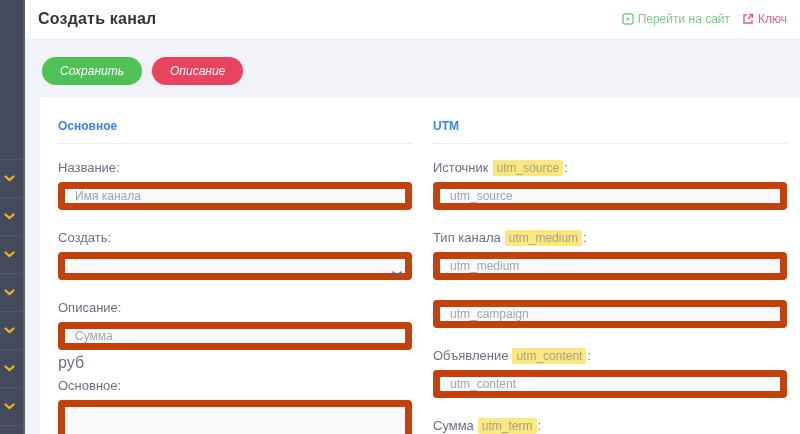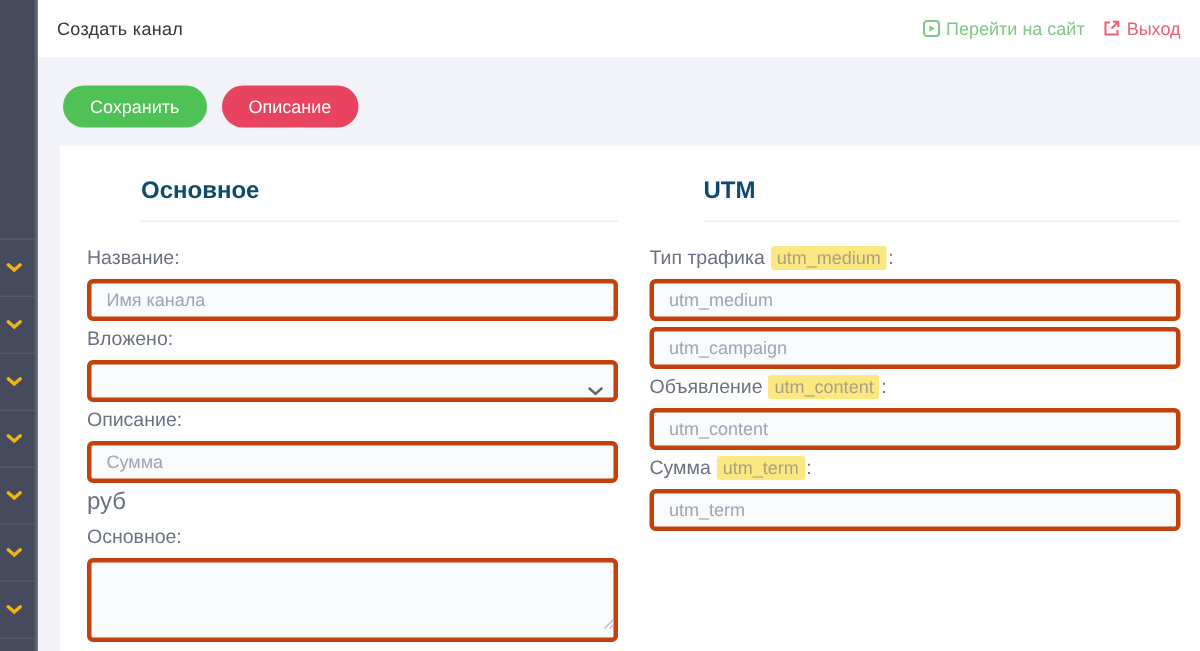--- a/index.html
+++ b/index.html
@@ -30,21 +30,21 @@
 
   
   .header {
     margin-left: 25px;
     height: 38px;
     background: #ffffff;
     display: flex; align-items: center;
     padding: 0 13px;
   }
   .page-title {
-    font-size: 12px; font-weight: normal; color: #33353f;
+    font-size: 16px; font-weight: bold; color: #33353f;
     flex: 1 1 auto;
     letter-spacing: 0.2px;
   }
   .header-links { display: flex; align-items: center; gap: 12px; }
   .header-link {
     display: inline-flex; align-items: center; gap: 4px;
     font-size: 12px; text-decoration: none; cursor: pointer;
     white-space: nowrap;
   }
   .header-link.green { color: #7dc981; }
@@ -53,58 +53,58 @@
 
   
   .content { margin-left: 25px; padding-top: 19px; }
   .actions { padding-left: 17px; margin-bottom: 12px; display: flex; gap: 10px; }
   .btn {
     border: none; cursor: pointer;
     height: 28px; padding: 0 18px;
     border-radius: 14px;
     color: #ffffff; font-size: 12px;
     font-family: "Liberation Sans", sans-serif;
+    font-style: italic;
   }
   .btn-save  { background: #50c156; }
   .btn-close { background: #e8445f; }
 
   
   .card {
     margin-left: 15px;
     background: #ffffff;
     min-height: 420px;
     padding: 22px 13px 30px 18px;
     display: flex; gap: 21px;
   }
   .col { flex: 1 1 0; min-width: 0; }
   .section-title {
-    font-size: 16px; font-weight: bold; color: #0c4a6e;
+    font-size: 12px; font-weight: bold; color: #3b82f6;
     padding-bottom: 10px;
     border-bottom: 1px solid #ebedf2;
-    margin-left: 36px;
   }
   .fields { margin-top: 16px; }
-  .form-group { margin-bottom: 4px; }
+  .form-group { margin-bottom: 20px; }
   .form-label {
     display: block;
     font-size: 13px; color: #6b7183;
     margin-bottom: 6px;
     line-height: 16px;
   }
   .form-label mark {
     background: #fbe881; color: #a9a183;
     font-size: 12px;
     padding: 1px 4px; border-radius: 2px;
     margin: 0 1px 0 4px;
   }
   .form-control {
     display: block; width: 100%;
     height: 28px;
     background: #f9fafc;
-    border: 3px solid #c2410c;
+    border: 7px solid #c2410c;
     border-radius: 4px;
     padding: 0 10px;
     font-size: 12px; color: #6b7183;
     font-family: "Liberation Sans", sans-serif;
     outline: none;
   }
   .form-control::placeholder { color: #9fa4b2; opacity: 1; }
   .select-wrap { position: relative; }
   select.form-control { appearance: none; -webkit-appearance: none; cursor: pointer; }
   .select-wrap .chev {
@@ -195,21 +195,21 @@
       <span>Перейти на сайт</span>
     </a>
     <a class="header-link red">
       <span>
         <svg width="12" height="12" viewBox="0 0 12 12" fill="none" stroke="#ea6173" stroke-width="1.4">
             <path d="M5 2 H2 V10 H10 V7"></path>
             <path d="M6 6 L10.5 1.5"></path>
             <path d="M7 1.5 H10.5 V5"></path>
           </svg>
       </span>
-      <span>Выход</span>
+      <span>Ключ</span>
     </a>
   </div>
 </header>
 
 <main class="content">
 
   <div class="actions">
     <button class="btn btn-save">Сохранить</button>
     <button class="btn btn-close">Описание</button>
   </div>
@@ -219,21 +219,21 @@
     <section class="col">
       <h2 class="section-title">Основное</h2>
       <div class="fields">
 
         <div class="form-group">
           <label class="form-label">Название:</label>
           <input class="form-control" type="text" placeholder="Имя канала" style="">
         </div>
 
         <div class="form-group">
-          <label class="form-label">Вложено:</label>
+          <label class="form-label">Создать:</label>
           <div class="select-wrap">
             <select class="form-control"><option value=""></option></select>
             <span class="chev">
               <svg width="10" height="6" viewBox="0 0 10 6">
                   <path d="M1 1 L5 4.6 L9 1" fill="none" stroke="#5f6470" stroke-width="1.6" stroke-linecap="round"></path>
                 </svg>
             </span>
           </div>
         </div>
 
@@ -253,23 +253,27 @@
           </div>
         </div>
 
       </div>
     </section>
 
     <section class="col">
       <h2 class="section-title">UTM</h2>
       <div class="fields">
 
-
-        <div class="form-group">
-          <label class="form-label"><span>Тип трафика</span><mark>utm_medium</mark><span>:</span></label>
+        <div class="form-group">
+          <label class="form-label"><span>Источник</span><mark>utm_source</mark><span>:</span></label>
+          <input class="form-control" type="text" placeholder="utm_source" style="">
+        </div>
+
+        <div class="form-group">
+          <label class="form-label"><span>Тип канала</span><mark>utm_medium</mark><span>:</span></label>
           <input class="form-control" type="text" placeholder="utm_medium" style="">
         </div>
 
         <div class="form-group">
           <input class="form-control" type="text" placeholder="utm_campaign" style="">
         </div>
 
         <div class="form-group">
           <label class="form-label"><span>Объявление</span><mark>utm_content</mark><span>:</span></label>
           <input class="form-control" type="text" placeholder="utm_content" style="">

